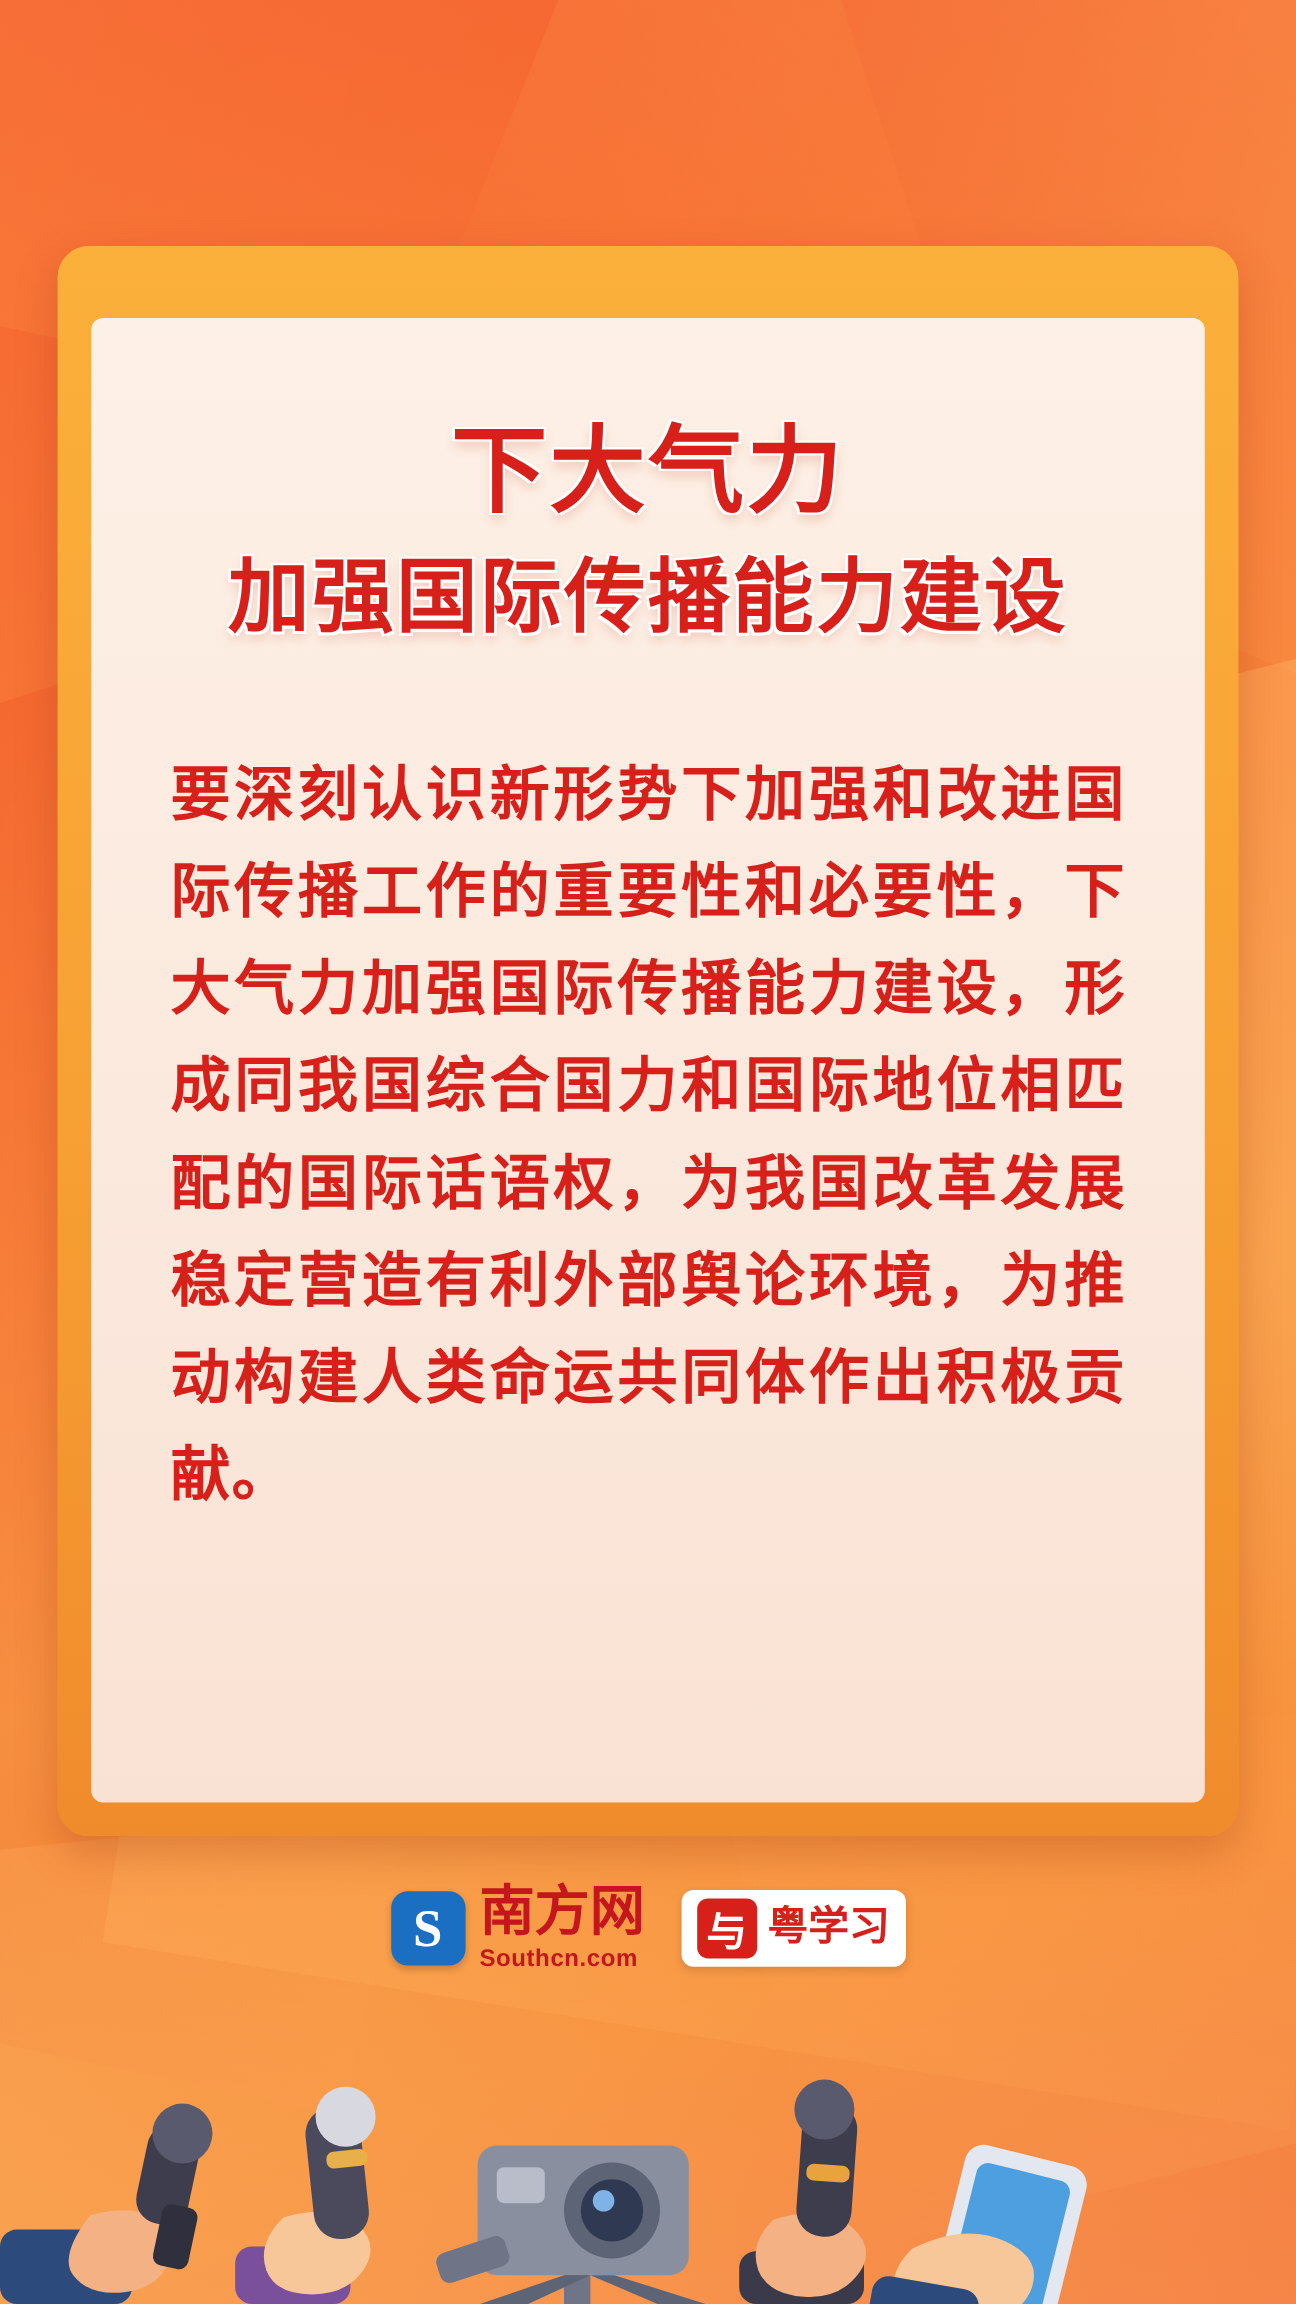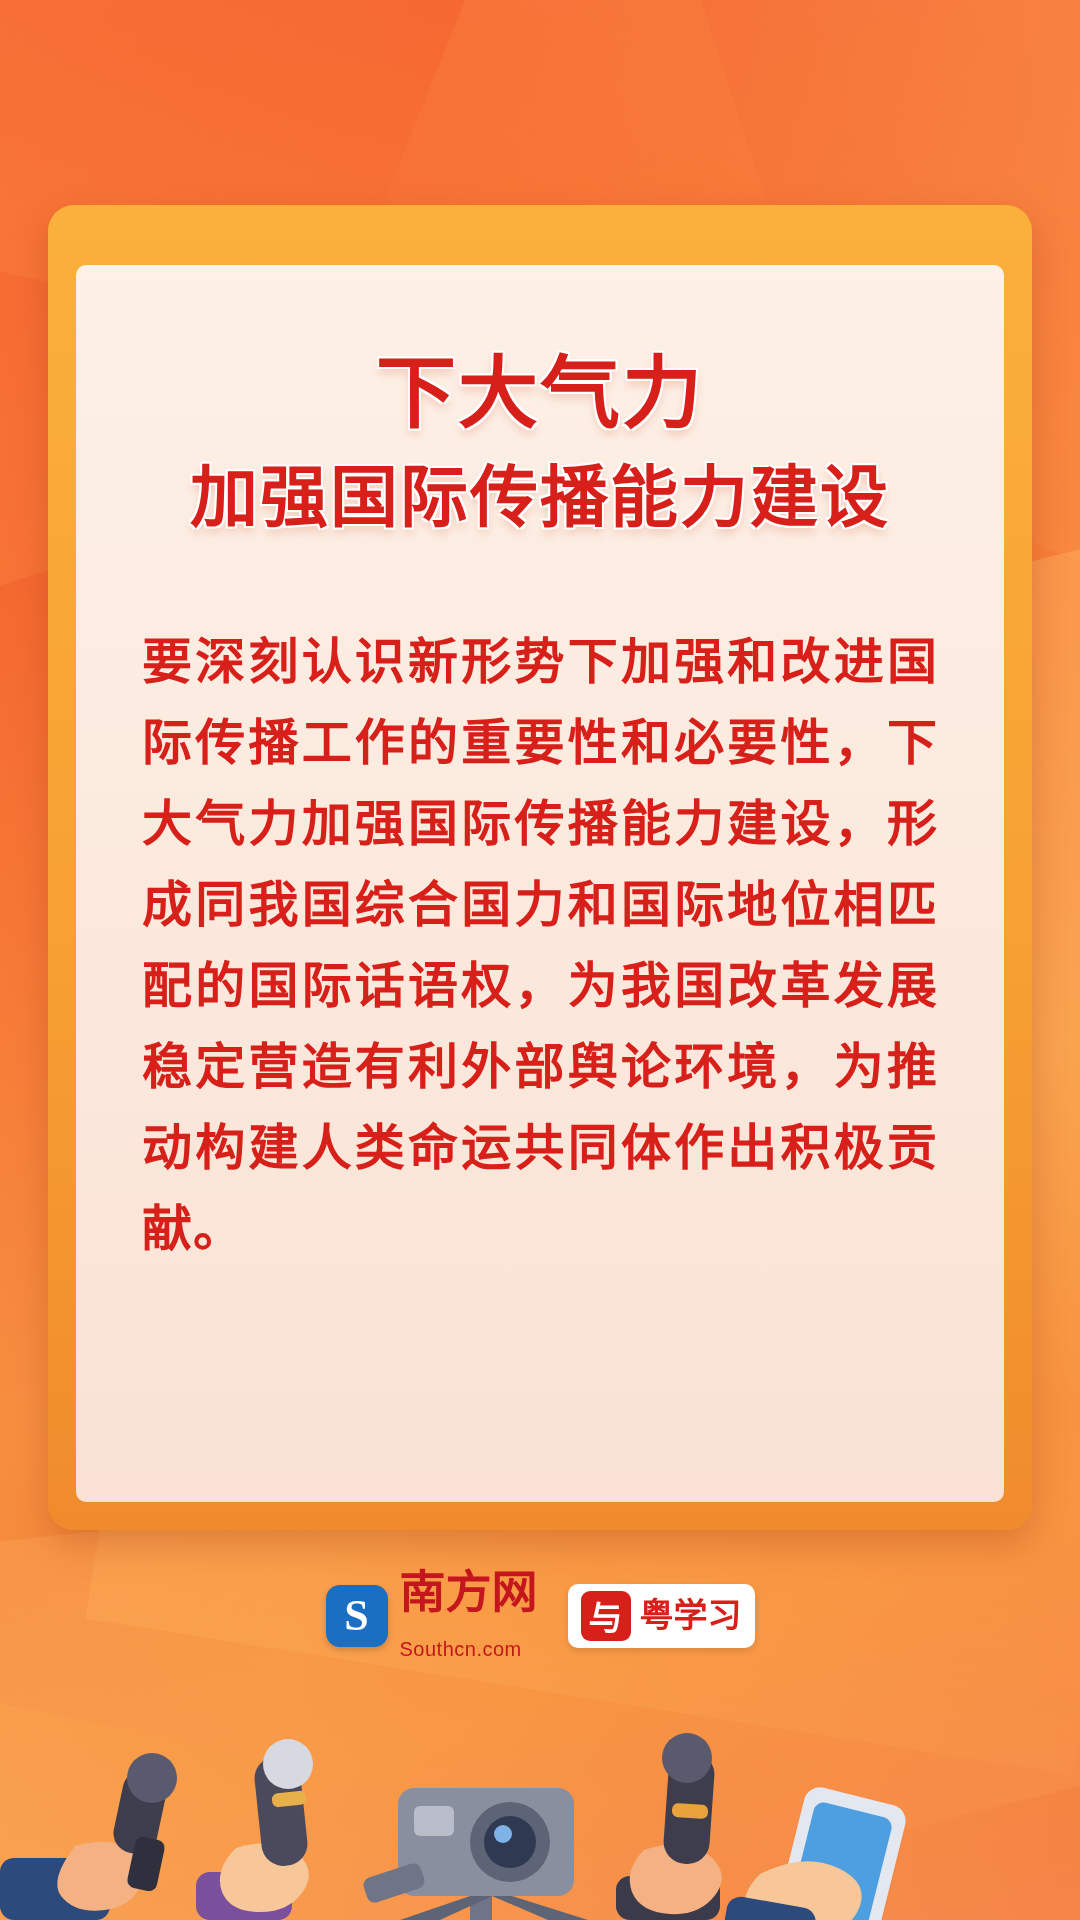--- a/index.html
+++ b/index.html
@@ -187,25 +187,25 @@
   }
   .logo-text-cn {
     font-family: "Liberation Serif", serif;
     font-weight: bold;
     font-size: 46px;
     color: #c4161c;
     line-height: 1;
   }
   .logo-text-en {
     font-family: "Liberation Sans", sans-serif;
-    font-weight: normal;
+    font-weight: bold;
     font-size: 20px;
     color: #c4161c;
     letter-spacing: .5px;
-    margin-top: 22px;
+    margin-top: 5px;
   }
   .logo-yue {
     display: flex;
     align-items: center;
     gap: 9px;
     background: #ffffff;
     border-radius: 10px;
     padding: 7px 13px;
     box-shadow: 0 3px 7px rgba(0,0,0,.12);
   }

